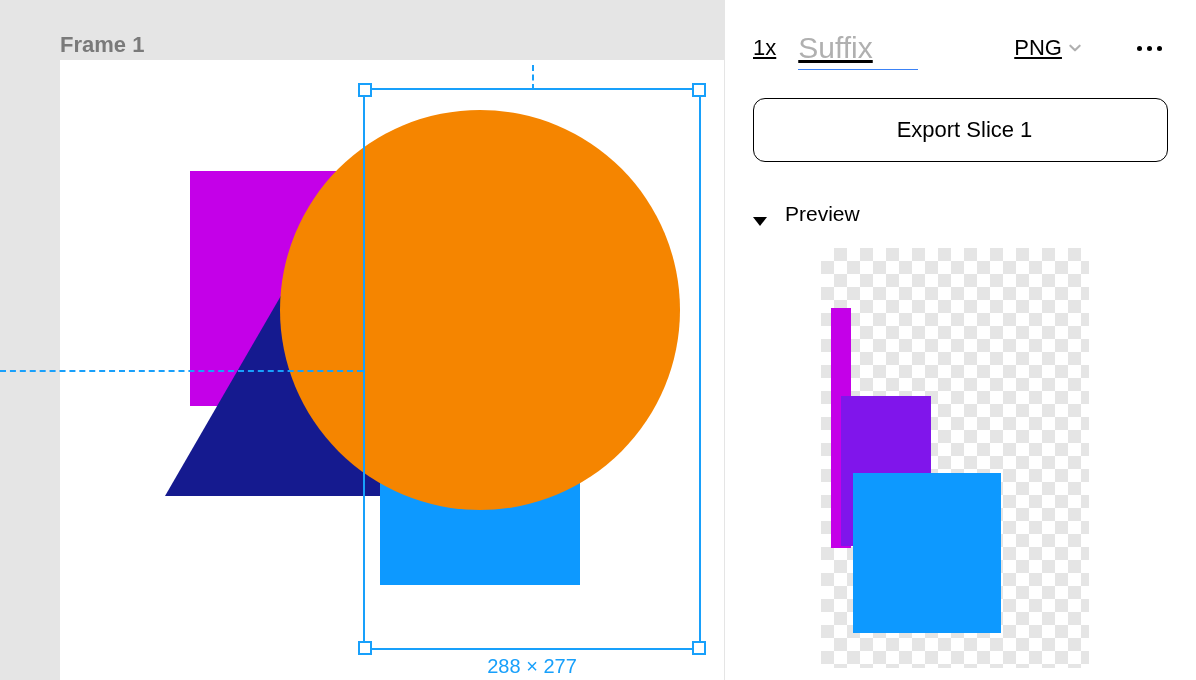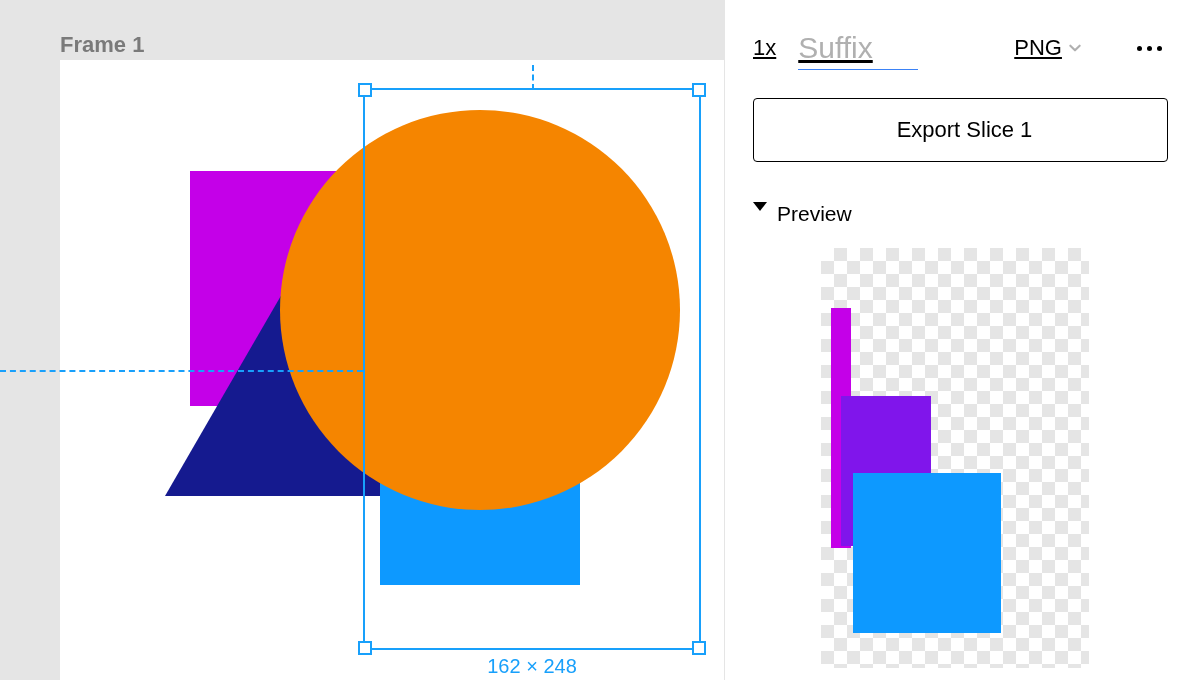--- a/index.html
+++ b/index.html
@@ -152,33 +152,33 @@
       width: 5px;
       height: 5px;
       border-radius: 50%;
       background: #000;
     }
     .export-button {
       margin-top: 26px;
       width: 100%;
       height: 64px;
       border: 1.5px solid #000;
-      border-radius: 4px;
+      border-radius: 12px;
       background: #fff;
       font-size: 22px;
       color: #000;
       cursor: pointer;
       font-weight: 400;
       padding-left: 8px;
     }
     .preview-header {
       margin-top: 40px;
       display: flex;
-      align-items: flex-start;
-      gap: 10px;
+      align-items: flex-end;
+      gap: 18px;
       font-size: 21px;
       color: #000;
       cursor: pointer;
     }
     .disclosure {
       width: 0;
       height: 0;
       border-left: 7px solid transparent;
       border-right: 7px solid transparent;
       border-top: 9px solid #000;
@@ -221,21 +221,21 @@
   </div>
 
   <div class="guide-h"></div>
 
   <div class="selection">
     <div class="guide-v"></div>
     <div class="handle tl"></div>
     <div class="handle tr"></div>
     <div class="handle bl"></div>
     <div class="handle br"></div>
-    <div class="dim-label">162 × 248</div>
+    <div class="dim-label">288 × 277</div>
   </div>
 </div>
 
 <div class="right-panel">
 
   <div class="export-row">
     <span class="scale-label">1x</span>
 
     <input class="suffix-input" type="text" placeholder="Suffix" style="">
 

